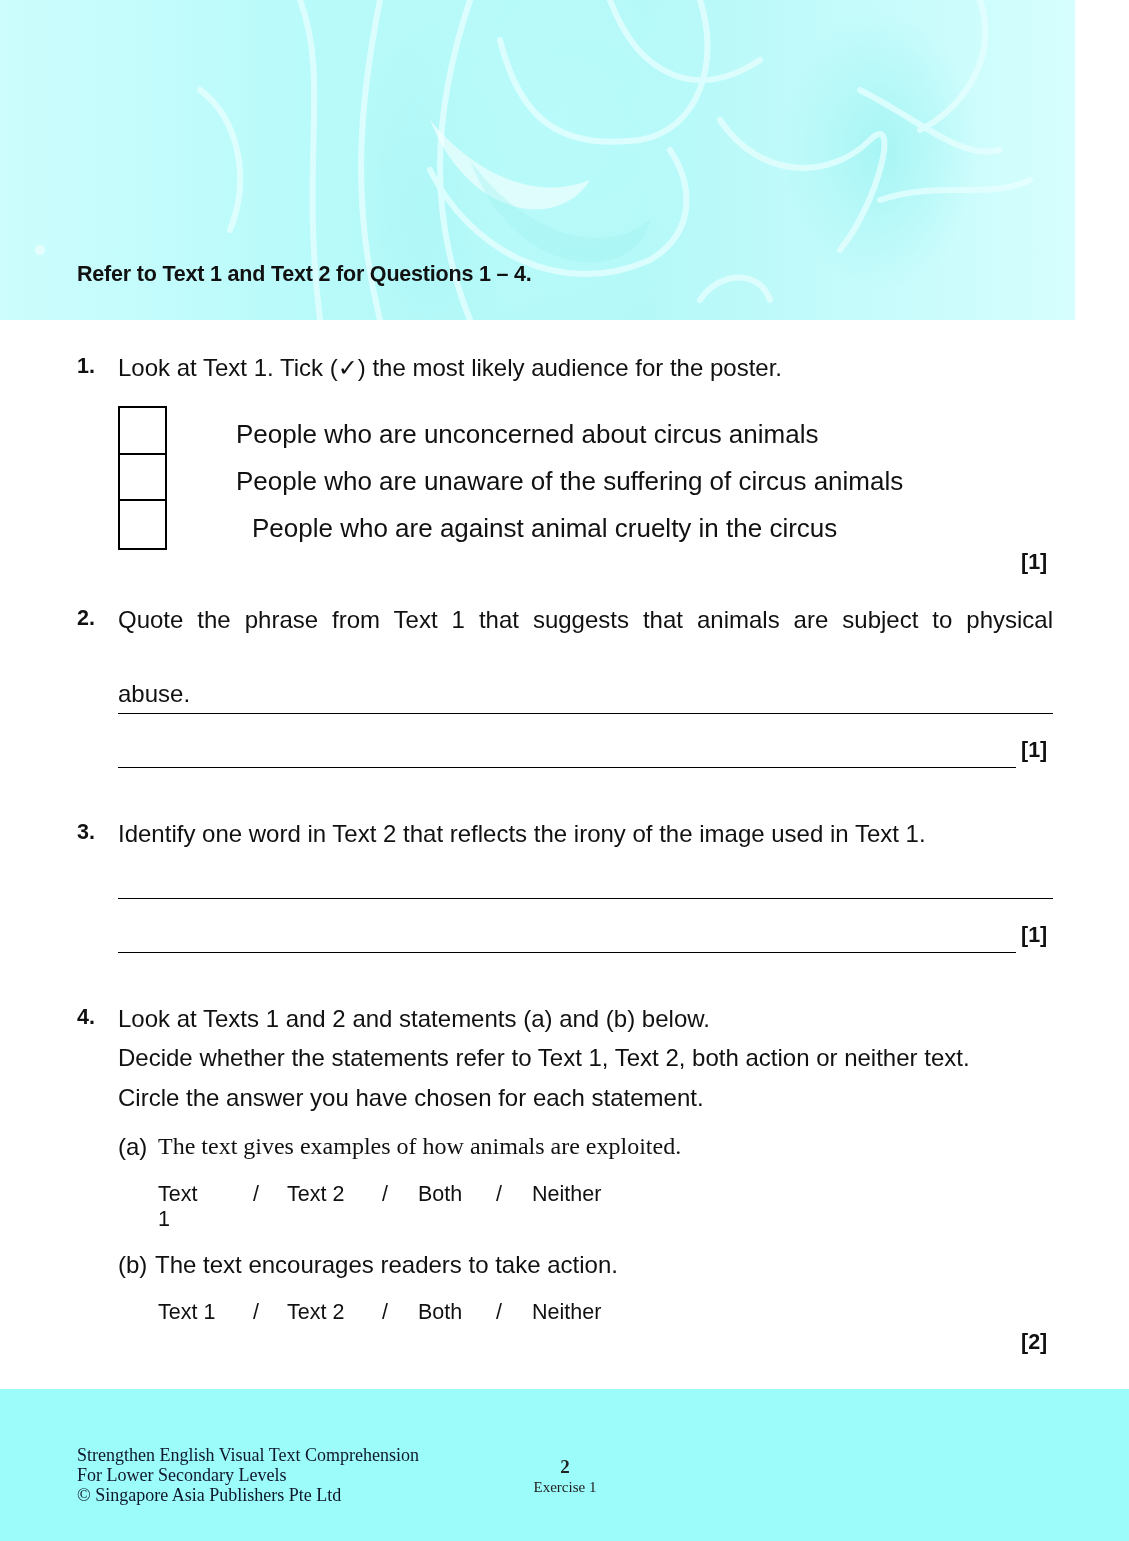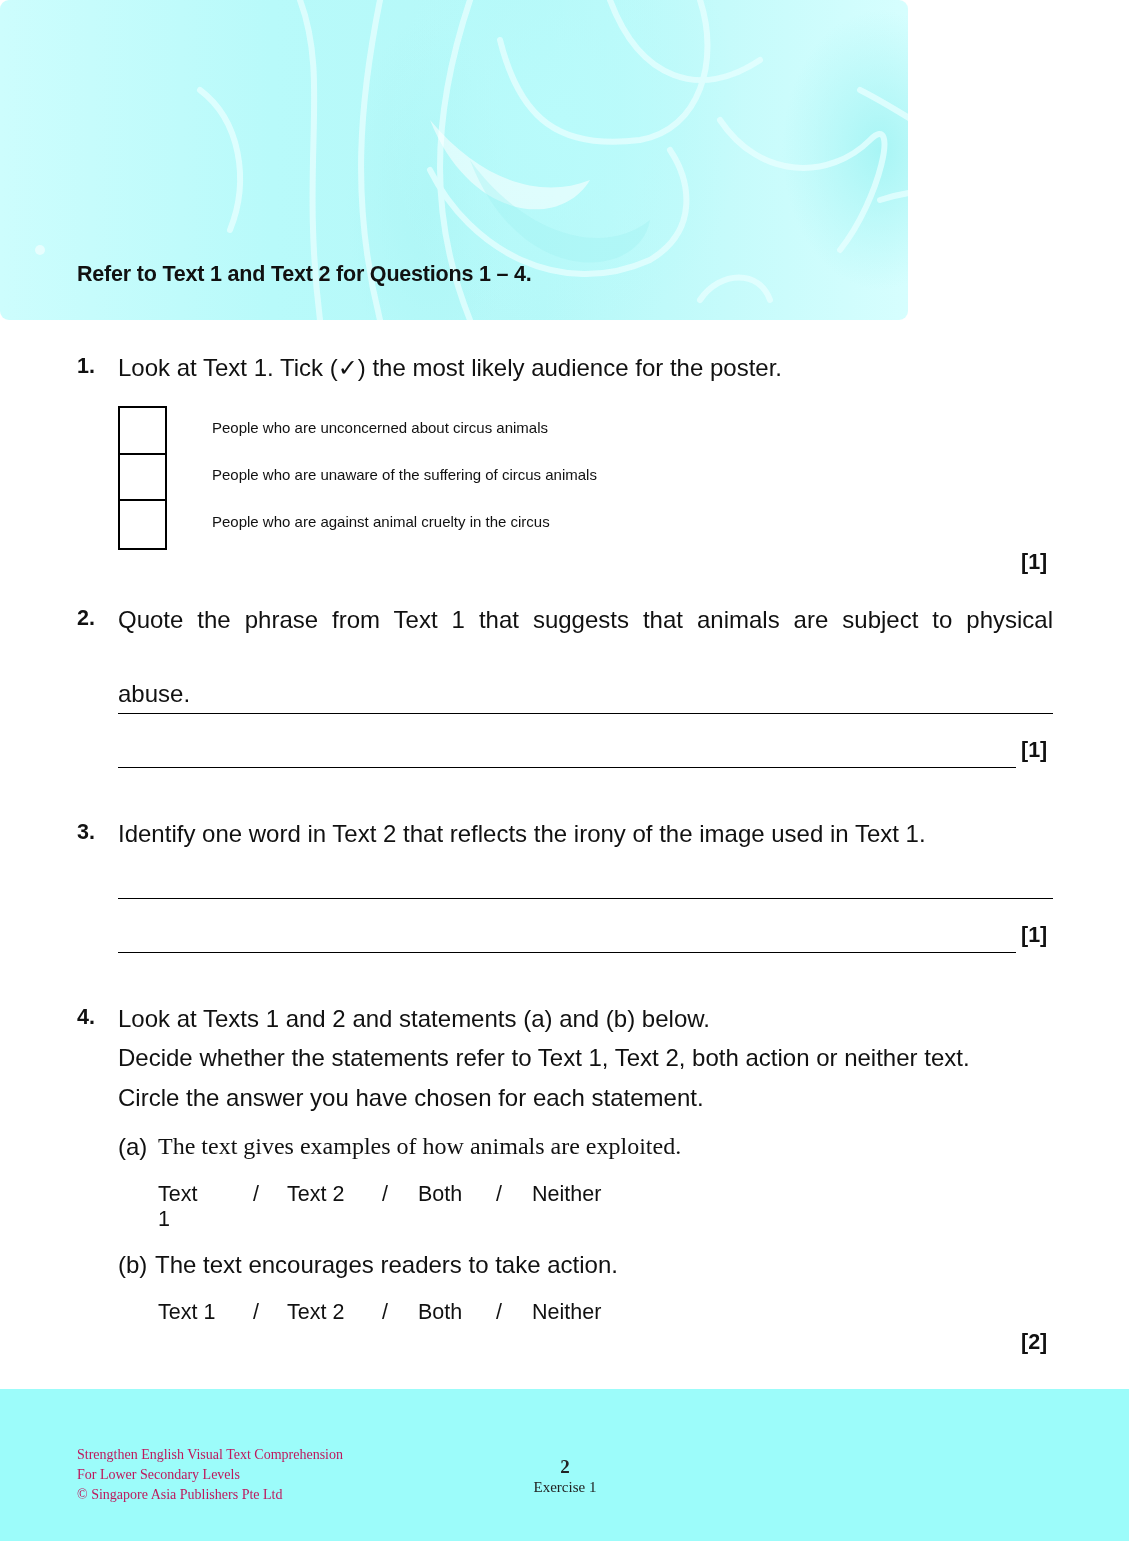--- a/index.html
+++ b/index.html
@@ -6,55 +6,54 @@
     body {
       width: 1129px;
       height: 1541px;
       position: relative;
       background: #ffffff;
       font-family: "Liberation Sans", sans-serif;
       color: #111111;
       overflow: hidden;
     }
     .banner {
-      position: absolute; left: 0; top: 0; width: 908px; height: 320px;
+      position: absolute; left: 0; top: 0; width: 1075px; height: 320px;
       background:
         radial-gradient(ellipse 260px 320px at 560px 120px, #b9fbfb 0%, rgba(185,251,251,0) 70%),
         radial-gradient(ellipse 140px 200px at 880px 150px, #a8f5f5 0%, rgba(168,245,245,0) 70%),
         radial-gradient(ellipse 120px 260px at 430px 200px, #aef6f6 0%, rgba(174,246,246,0) 70%),
         linear-gradient(90deg, #cdfdfd 0%, #b8fafa 30%, #b5f8f8 60%, #d6fefe 100%);
       overflow: hidden;
-      border-radius: 9px;
     }
     .banner svg { position: absolute; left: 0; top: 0; }
     .banner-title {
       position: absolute; left: 77px; top: 262px;
       font-size: 21.5px; font-weight: bold; letter-spacing: -0.2px;
       color: #111;
     }
     .qnum { position: absolute; left: 77px; font-weight: bold; font-size: 21.5px; }
     .qtext { position: absolute; left: 118px; font-size: 24px; }
     .mark { position: absolute; font-weight: bold; font-size: 21.5px; }
     .checkcol {
       position: absolute; left: 118px; top: 406px; width: 45px; height: 140px;
       border: 2.5px solid #000; box-sizing: content-box;
     }
     .checkcell { height: 46.6px; box-sizing: border-box; border-bottom: 2.5px solid #000; }
     .checkcell:last-child { border-bottom: none; }
-    .opt { position: absolute; left: 212px; font-size: 15px; text-align: right; }
+    .opt { position: absolute; left: 236px; font-size: 26px; text-align: right; }
     .ansline { position: absolute; height: 0; border-top: 1.5px solid #000; }
     .choices { position: absolute; left: 158px; font-size: 21.5px; }
     .choices span { display: inline-block; }
     .footer {
       position: absolute; left: 0; top: 1389px; width: 1129px; height: 152px;
       background: #9cfcfa;
     }
     .footer-left {
       position: absolute; left: 77px; top: 56px;
-      font-family: "Liberation Serif", serif; font-size: 14px; line-height: 20px; color: #be185d;
+      font-family: "Liberation Serif", serif; font-size: 18px; line-height: 20px; color: #0f172a;
     }
     .footer-center {
       position: absolute; left: 500px; width: 130px; top: 68px; text-align: center;
       font-family: "Liberation Serif", serif; color: #222;
     }
     .page-num { font-size: 19px; font-weight: bold; line-height: 20px; }
     .exercise { font-size: 15px; line-height: 20px; }
     .bold { font-weight: normal; }
   </style>
 </head>
@@ -93,21 +92,21 @@
   <div class="qnum" style="top:354px;">1.</div>
   <div class="qtext" style="top:354px;">Look at Text 1. Tick (✓) the most likely audience for the poster.</div>
 
   <div class="checkcol">
     <div class="checkcell"></div>
     <div class="checkcell"></div>
     <div class="checkcell"></div>
   </div>
   <div class="opt" style="top:419px;">People who are unconcerned about circus animals</div>
   <div class="opt" style="top:466px;">People who are unaware of the suffering of circus animals</div>
-  <div class="opt" style="top:513px;">People who are against animal cruelty in the circus</div>
+  <div class="opt" style="top:513px;margin-left:16px;">People who are against animal cruelty in the circus</div>
 
   <div class="mark" style="left:1021px; top:550px;">[1]</div>
 </section>
 
 <section>
   <div class="qnum" style="top:606px;">2.</div>
   <div class="qtext" style="top:606px; width:935px; text-align:justify; text-align-last:justify;">Quote the phrase from Text 1 that suggests that animals are subject to physical</div>
   <div class="qtext" style="top:636px;margin-top:44px;">abuse.</div>
 
   <div class="ansline" style="left:118px; top:713px; width:935px;"></div>

